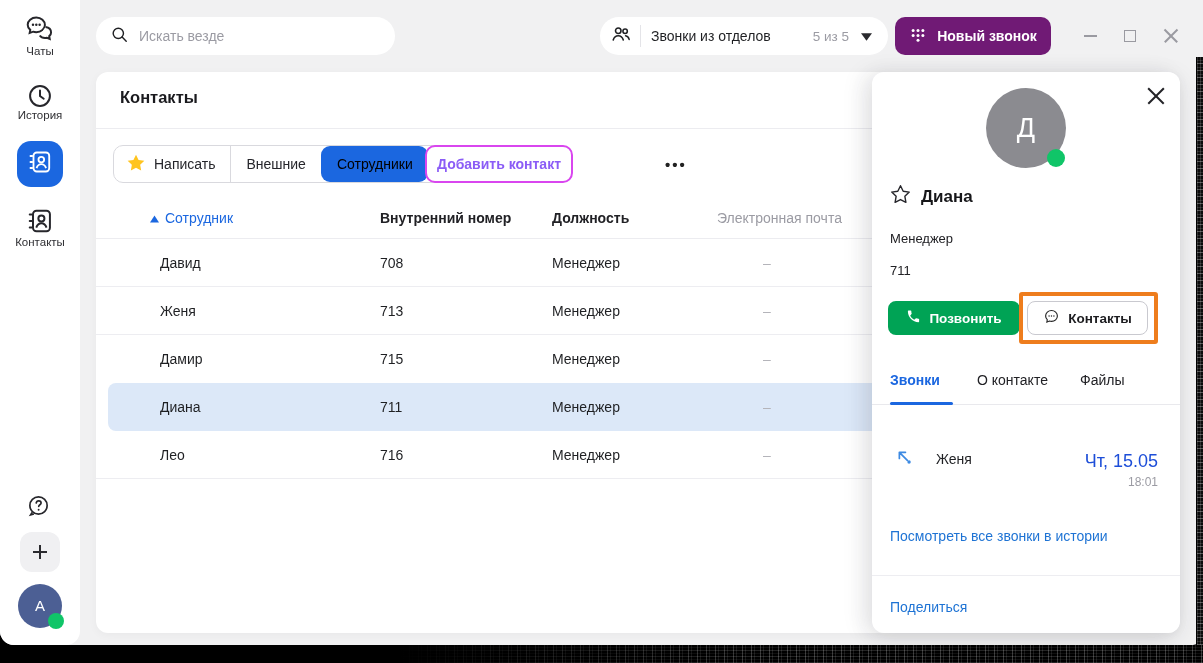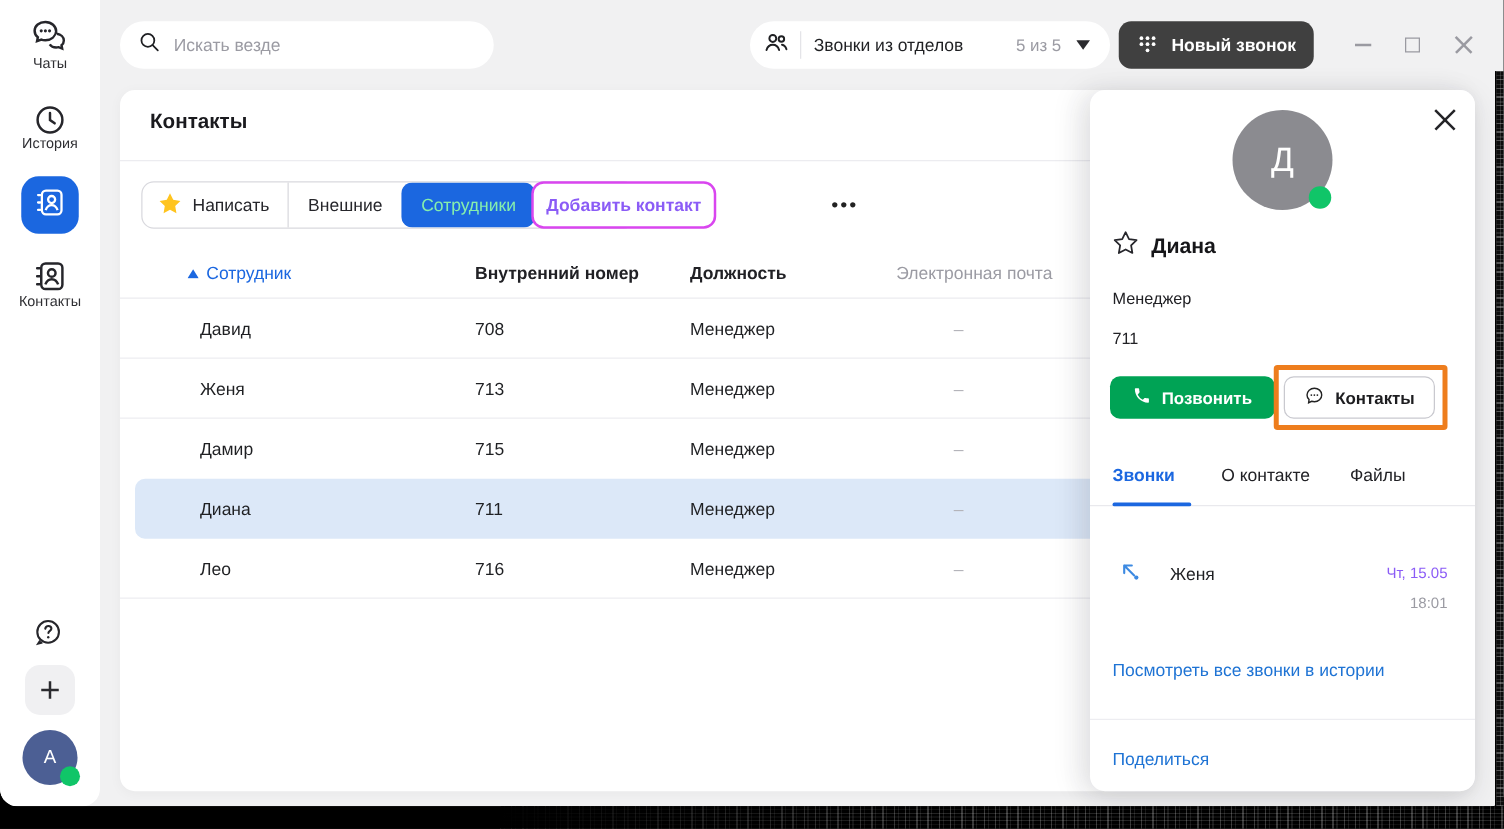--- a/index.html
+++ b/index.html
@@ -30,42 +30,42 @@
             border-radius:19px; display:flex; align-items:center; padding:0 14px; gap:10px; }
   #search input { border:none; outline:none; background:transparent; font-size:14px; color:#1f2023; width:220px; }
   #search input::placeholder { color:#9b9ba3; }
 
   #calls-filter { position:absolute; left:600px; top:17px; width:288px; height:38px; background:#fff;
                   border-radius:19px; display:flex; align-items:center; padding:0 16px 0 10px; }
   #calls-filter .vdiv { width:1px; height:22px; background:#e4e4e8; margin:0 10px 0 8px; }
   #calls-filter .flabel { font-size:14px; color:#1f2023; }
   #calls-filter .fcount { font-size:13.5px; color:#9b9ba3; margin-left:auto; margin-right:12px;text-align:center; }
 
-  #new-call { position:absolute; left:895px; top:17px; width:156px; height:38px; background:#404040;
+  #new-call { position:absolute; left:895px; top:17px; width:156px; height:38px; background:#701a75;
               border-radius:10px; display:flex; align-items:center; justify-content:center; gap:10px;
               color:#fff; font-size:14px; font-weight:600; border:none; cursor:pointer; }
 
   #win-min { position:absolute; left:1084px; top:35px; width:13px; height:2px; background:#9a9aa1; }
   #win-max { position:absolute; left:1124px; top:30px; width:12px; height:12px; border:1.6px solid #9a9aa1; }
   #win-close { position:absolute; left:1163px; top:28px; width:16px; height:16px; }
   #win-close::before, #win-close::after { content:""; position:absolute; left:-1px; top:7px; width:18px; height:1.6px; background:#9a9aa1; }
   #win-close::before { transform:rotate(45deg); } #win-close::after { transform:rotate(-45deg); }
 
   
   #card { position:absolute; left:96px; top:72px; width:1084px; height:561px; background:#fff;
           border-radius:12px; box-shadow:0 2px 10px rgba(20,20,30,.04); overflow:hidden; }
   #card-title { position:absolute; left:24px; top:16px; font-size:16.5px; font-weight:700; color:#1a1a1e; }
   #card-hr { position:absolute; left:0; right:0; top:56px; border-top:1px solid #ececf0; }
 
   #seg { position:absolute; left:17px; top:73px; height:38px; display:flex; align-items:stretch;
          border:1px solid #d9d9de; border-radius:10px; background:#fff; }
   .seg { display:flex; align-items:center; padding:0 15px; font-size:14px; color:#26262b;
          border-left:1px solid #d9d9de; cursor:pointer; }
   .seg:first-child { border-left:none; padding-left:12px; gap:8px; }
-  .seg.active { background:#1b67e0; color:#86efac; border-radius:9px; border-left-color:transparent; margin:0 -1px 0 0; }
+  .seg.active { background:#1b67e0; color:#000000; border-radius:9px; border-left-color:transparent; margin:0 -1px 0 0; }
   .seg.active + .seg { border-left-color:transparent; }
 
   #add-contact { position:absolute; left:329px; top:73px; width:148px; height:38px; background:#fff;
                  border:2px solid #d946ef; border-radius:10px; font-size:14px; font-weight:600; color:#8b5cf6; cursor:pointer; }
   #more-btn { position:absolute; left:556px; top:73px; width:48px; height:38px; background:none; border:none;
               font-size:15px; font-weight:700; color:#222; letter-spacing:2px; cursor:pointer; }
 
   
   .th { position:absolute; top:126px; height:40px; line-height:40px; font-size:14px; }
   #th-1 { left:54px; color:#1b67e0; font-weight:500; display:flex; align-items:center; gap:6px; }
@@ -109,21 +109,21 @@
              border:4px solid #ee7d1d; border-radius:3px; z-index:6; pointer-events:none; }
 
   .p-tab { position:absolute; top:300px; font-size:14px; color:#212125; cursor:pointer; }
   #p-tab-0 { left:18px; color:#1b67e0; font-weight:600; }
   #p-tab-1 { left:105px; } #p-tab-2 { left:208px; }
   #p-tabline { position:absolute; left:0; right:0; top:332px; border-top:1px solid #e9e9ed; }
   #p-tabbar { position:absolute; left:18px; top:330px; width:63px; height:3px; background:#1b67e0; border-radius:2px; }
 
   #call-icon { position:absolute; left:23px; top:376px; }
   #call-name { position:absolute; left:64px; top:379px; font-size:14px; color:#1f2023; }
-  #call-date { position:absolute; right:22px; top:379px; font-size:12px; color:#8b5cf6; }
+  #call-date { position:absolute; right:22px; top:379px; font-size:18px; color:#1d4ed8; }
   #call-time { position:absolute; right:22px; top:403px; font-size:12px; color:#9b9ba3; }
   #p-viewall { position:absolute; left:18px; top:456px; font-size:14px; color:#1e73d4; cursor:pointer; }
   #p-hr { position:absolute; left:0; right:0; top:503px; border-top:1px solid #ededf1; }
   #p-share { position:absolute; left:18px; top:527px; font-size:14px; color:#1e73d4; cursor:pointer; }
 
   
   #edge-noise { position:absolute; left:1196px; top:57px; width:7px; height:588px;
     background-color:#0c0c0c; border-left:1px solid #000;
     background-image:
       repeating-linear-gradient(0deg, rgba(255,255,255,.30) 0 1px, transparent 1px 3px, rgba(255,255,255,.12) 3px 4px, transparent 4px 7px),

